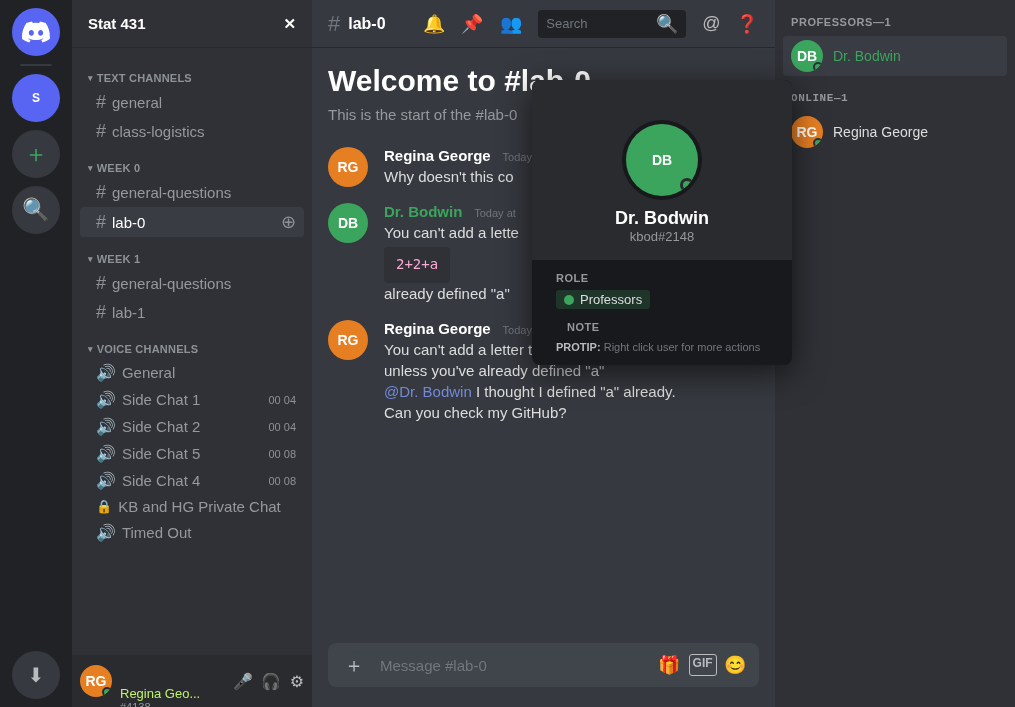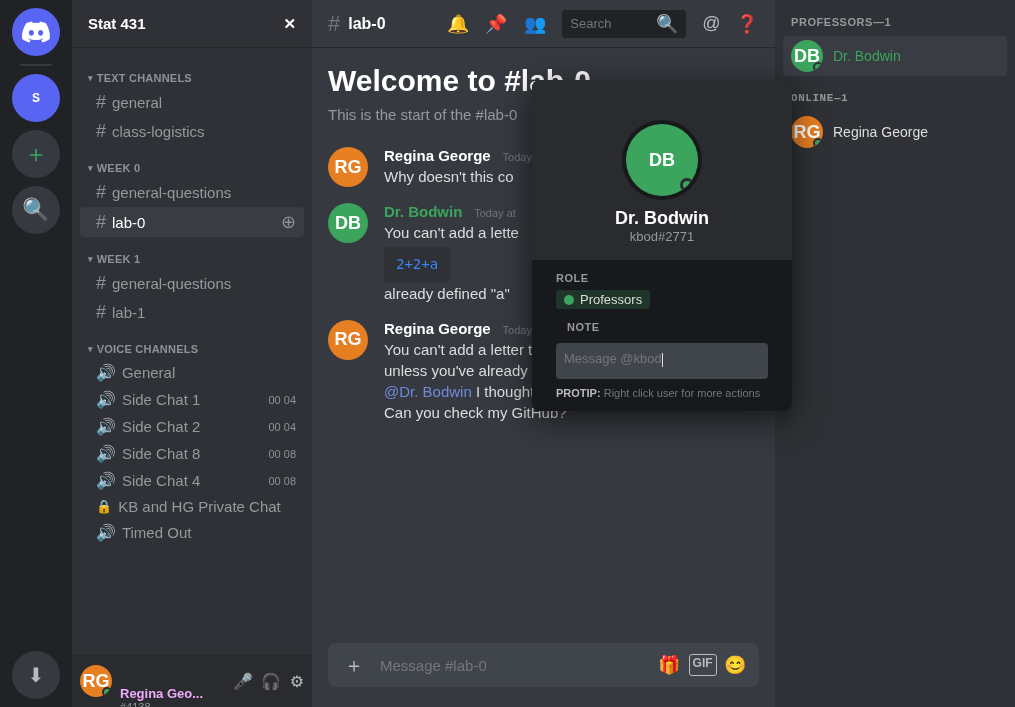--- a/index.html
+++ b/index.html
@@ -98,21 +98,21 @@
       padding: 0 8px;
       gap: 8px;
     }
     .user-bar .avatar { width: 32px; height: 32px; border-radius: 50%; position: relative; flex-shrink: 0; overflow: hidden; background: #5865f2; }
     .avatar-status {
       position: absolute; bottom: 0; right: 0;
       width: 10px; height: 10px; border-radius: 50%;
       background: #3ba55d; border: 2px solid #292b2f;
     }
     .user-bar .user-info { flex: 1; }
-    .user-bar .username { font-size: 13px; font-weight: 700; color: #f0abfc; white-space: nowrap; overflow: hidden; text-overflow: ellipsis; max-width: 90px; margin-top: 37px; }
+    .user-bar .username { font-size: 13px; font-weight: 400; color: #bef264; white-space: nowrap; overflow: hidden; text-overflow: ellipsis; max-width: 90px; margin-top: 37px; }
     .user-bar .discriminator { font-size: 11px; color: #96989d; }
     .user-bar .icons { display: flex; gap: 8px; color: #b9bbbe; }
     .user-bar .icons span { cursor: pointer; font-size: 16px; }
 
     
     .main {
       flex: 1;
       display: flex;
       flex-direction: column;
       background: #36393f;
@@ -139,21 +139,21 @@
     .chat-header-icons { margin-left: auto; display: flex; align-items: center; gap: 16px; color: #b9bbbe; }
     .chat-header-icons span { cursor: pointer; font-size: 18px; }
     .search-box {
       background: #202225;
       border-radius: 4px;
       display: flex;
       align-items: center;
       padding: 0 8px;
       gap: 6px;
       height: 28px;
-      width: 124px;
+      width: 148px;
       justify-content: space-between;
     }
     .search-box input {
       background: transparent;
       border: none;
       outline: none;
       color: #dcddde;
       font-size: 13px;
       width: 100%;
     }
@@ -177,21 +177,21 @@
     .message-timestamp { font-size: 11px; color: #72767d; margin-left: 8px; }
     .message-text { color: #dcddde; font-size: 15px; line-height: 1.4; margin-top: 2px; }
     .mention { color: #7289da; }
 
     .code-block {
       background: #2f3136;
       border-radius: 4px;
       padding: 8px 12px;
       font-family: monospace;
       font-size: 14px;
-      color: #3b82f6;
+      color: #f9a8d4;
       margin-top: 4px;
       display: inline-block;
     }
 
     
     .chat-input-area {
       padding: 0 16px 20px;
       flex-shrink: 0;
     }
     .chat-input {
@@ -325,21 +325,21 @@
       color: #72767d;
       margin-top: 8px;
     }
     .popup-protip strong { color: #b9bbbe; }
 
     
     .avatar-placeholder {
       width: 100%; height: 100%;
       background: #5865f2;
       display: flex; align-items: center; justify-content: center;
-      font-weight: 700; color: #fff; font-size: 18px;
+      font-weight: 700; color: #fff; font-size: 14px;
     }
     .avatar-placeholder.rg { background: #e67e22; }
     .avatar-placeholder.db { background: #3ba55d; }
 
     
     .cursor {
       display: inline-block;
       width: 1px;
       height: 14px;
       background: #dcddde;
@@ -427,21 +427,21 @@
       <span>Side Chat 1</span>
       <span class="badge">00 04</span>
     </div>
     <div class="channel-item">
       <span class="speaker">🔊</span>
       <span>Side Chat 2</span>
       <span class="badge">00 04</span>
     </div>
     <div class="channel-item">
       <span class="speaker">🔊</span>
-      <span>Side Chat 8</span>
+      <span>Side Chat 5</span>
       <span class="badge">00 08</span>
     </div>
     <div class="channel-item">
       <span class="speaker">🔊</span>
       <span>Side Chat 4</span>
       <span class="badge">00 08</span>
     </div>
     <div class="channel-item">
       <span class="lock-icon">🔒</span>
       <span>KB and HG Private Chat</span>
@@ -552,32 +552,29 @@
     </div>
   </div>
 
   <div class="popup-overlay">
     <div class="popup-avatar-section">
       <div class="popup-avatar">
         <div class="avatar-placeholder db">DB</div>
         <div class="popup-avatar-status"></div>
       </div>
       <div class="popup-name">Dr. Bodwin</div>
-      <div class="popup-tag">kbod#2771</div>
+      <div class="popup-tag">kbod#2148</div>
     </div>
     <div class="popup-body">
       <div class="popup-section-label">Role</div>
       <div class="popup-role-badge">
         <div class="role-dot"></div>
         <span>Professors</span>
       </div>
       <div class="popup-note-label">Note</div>
-      <div class="popup-message-input">
-        <span>Message @kbod</span><span class="cursor"></span>
-      </div>
       <div class="popup-protip">
         <strong>PROTIP:</strong> <span>Right click user for more actions</span>
       </div>
     </div>
   </div>
 </div>
 
 <div class="right-panel">
   <div class="section-label">Professors—1</div>
   <div class="member-item active">

